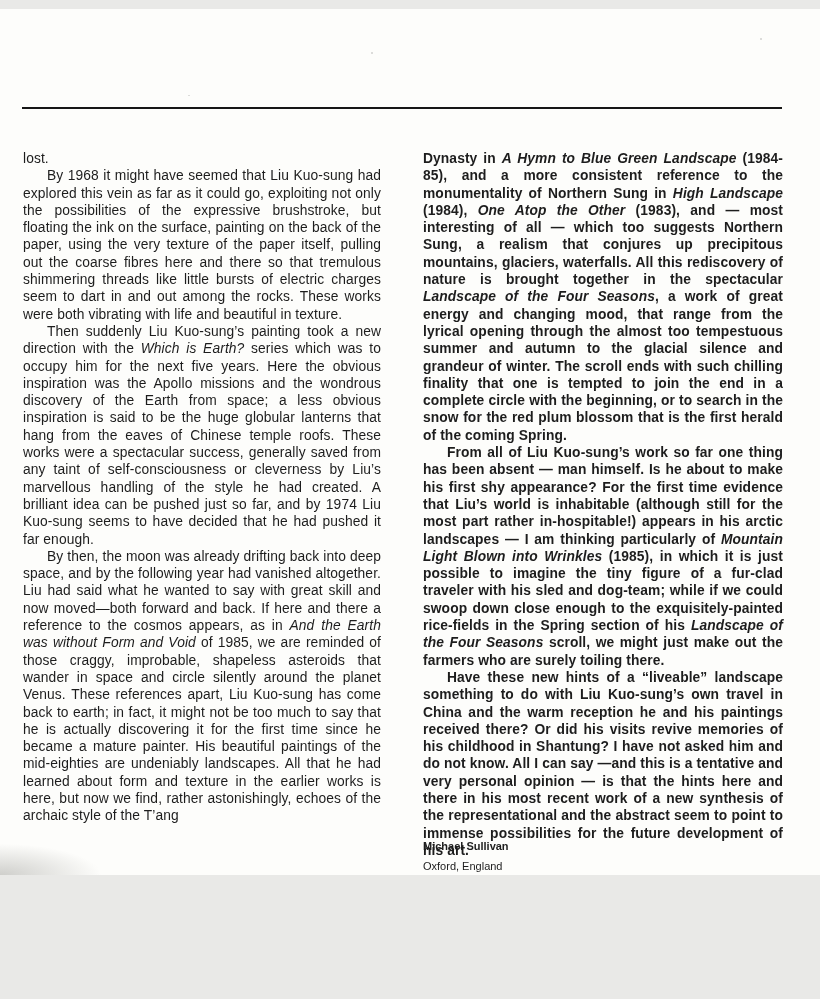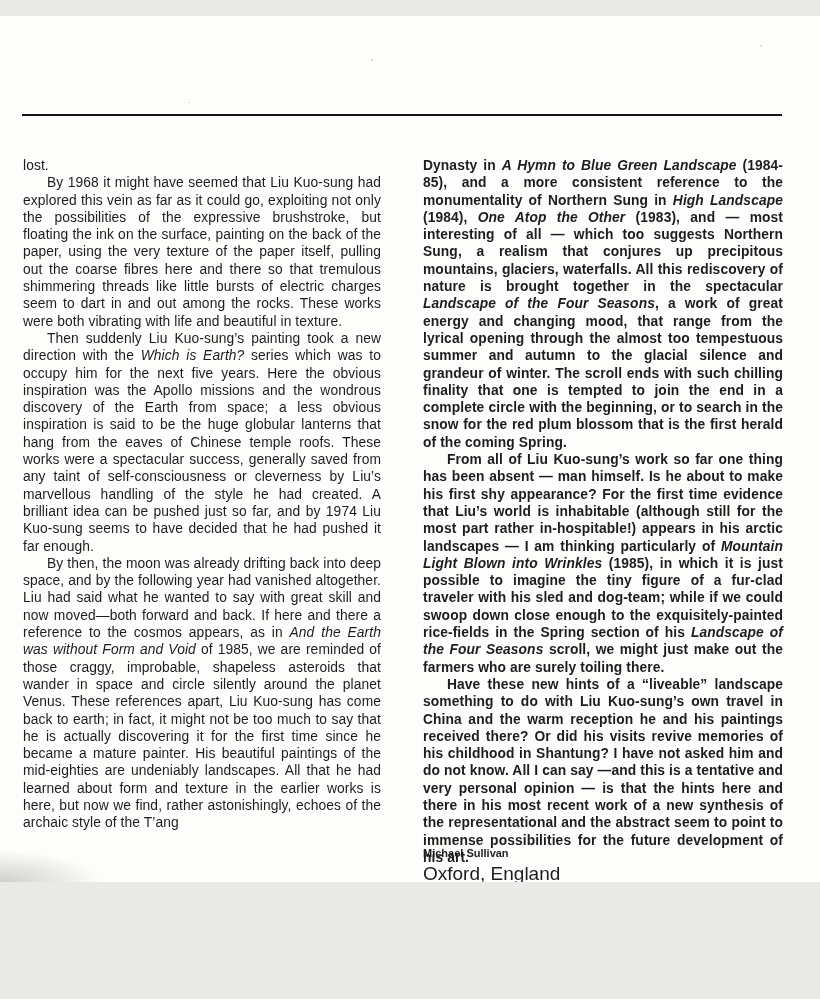--- a/index.html
+++ b/index.html
@@ -4,21 +4,21 @@
 <style>
   html, body { margin: 0; padding: 0; }
   body {
     background: #e9e9e7;
     font-family: "Liberation Sans", sans-serif;
   }
   .page {
     position: relative;
     width: 820px;
     height: 866px;
-    margin: 16px auto;
+    margin: 9px auto;
     background: var(--paper, #fdfdfb);
     color: var(--ink, #1d1d1d);
     overflow: hidden;
   }
   .rule {
     position: absolute;
     height: 2px;
     background: var(--rule, #161616);
   }
   .top-rule    { left: 22px; top: 98px;  width: 760px; }
@@ -42,21 +42,21 @@
     position: absolute;
     left: 423px;
     top: 828px;
   }
   .sig-name {
     font-weight: bold;
     font-size: 11px;
     line-height: 19px;
   }
   .sig-loc {
-    font-size: 19px;
+    font-size: 11px;
     line-height: 17px;
     margin-top: 2px;
   }
 
   .page-number {
     position: absolute;
     left: 22px;
     width: 763px;
     top: 931px;
     text-align: center;

